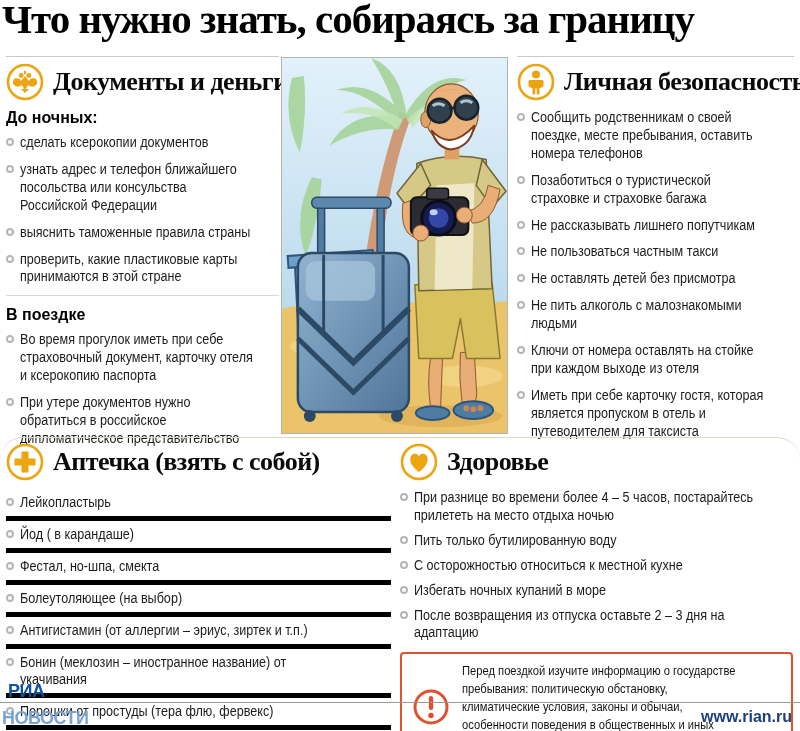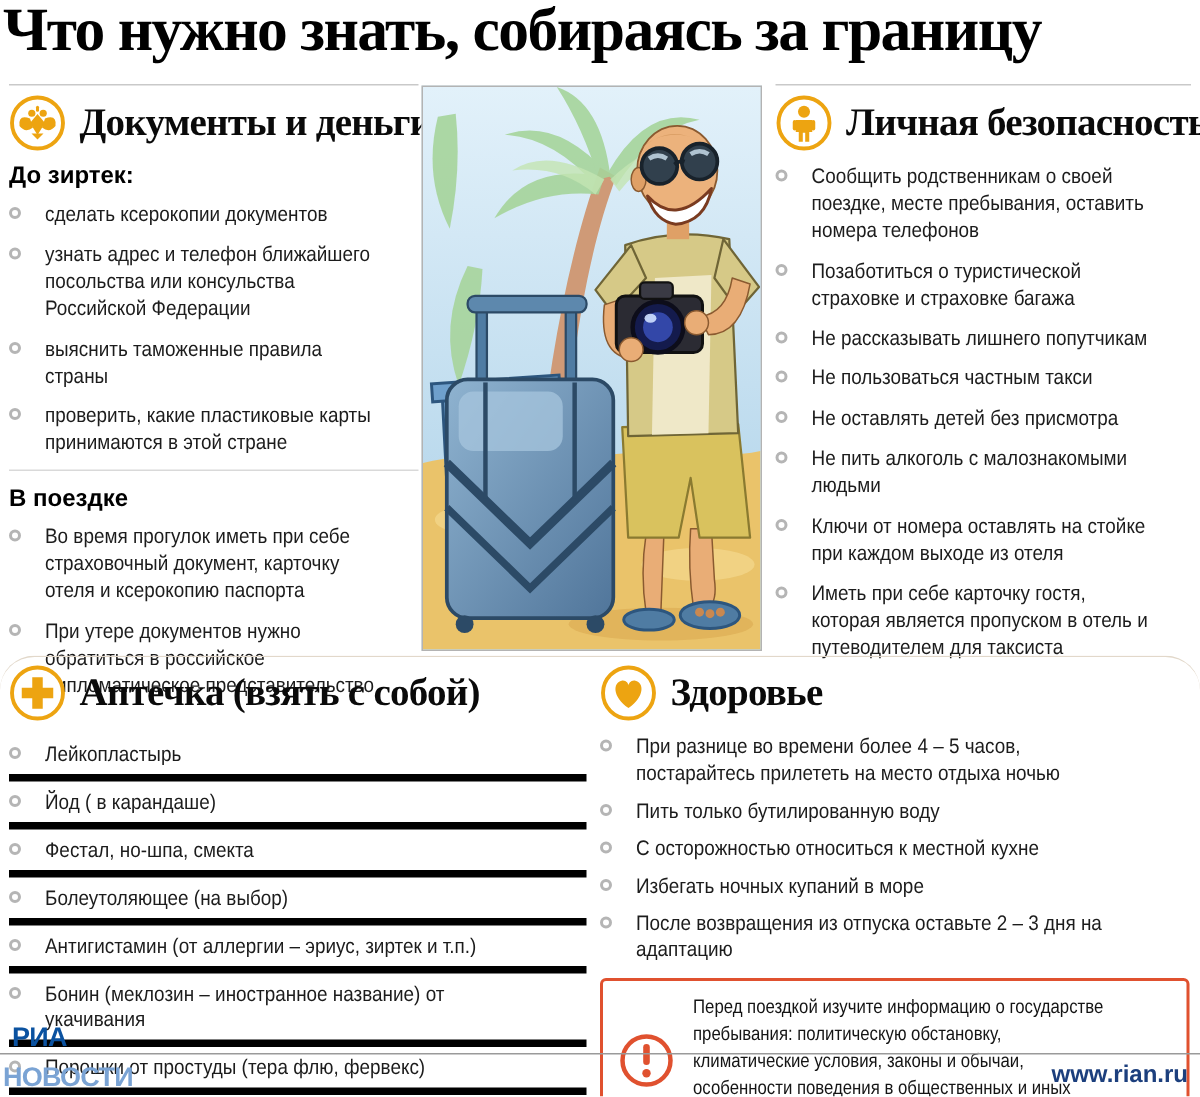--- a/index.html
+++ b/index.html
@@ -28,21 +28,21 @@
   .col{position:absolute;top:0;}
   .doc-col{left:6px;width:273px;border-top:1px solid var(--rule);padding-top:6px;height:100%;}
   .safety-col{left:517px;width:277px;border-top:1px solid var(--rule);padding-top:6px;height:100%;}
 
   .sec-header{display:flex;align-items:center;gap:9px;margin-bottom:8px;}
   .sec-icon{flex:0 0 38px;width:38px;height:38px;}
   .sec-title{font-family:"Liberation Serif",serif;font-weight:bold;font-size:26px;letter-spacing:-0.5px;color:#0a0a0a;white-space:nowrap;}
 
   .subhead{font-size:16px;font-weight:bold;color:#000;margin:6px 0 7px 0;}
   ul.blist{list-style:none;}
-  ul.blist li{display:flex;align-items:flex-start;gap:16px;margin-bottom:9px;font-size:14px;line-height:1.28;}
+  ul.blist li{display:flex;align-items:flex-start;gap:6px;margin-bottom:9px;font-size:14px;line-height:1.28;}
   .bullet{flex:0 0 8px;width:8px;height:8px;margin-top:4px;border:2px solid #b5b5b5;border-radius:50%;background:#fff;}
   .itext{display:block;width:111%;transform:scaleX(.9);transform-origin:left top;}
 
   .doc-divider{border:none;border-top:1px solid #d9d9d9;margin:4px 0 10px 0;}
 
   
   .illus{position:absolute;left:281px;top:1px;width:227px;height:377px;border:1px solid #b3b3b3;background:#d8edf8;}
   .illus svg{display:block;width:100%;height:100%;}
 
   
@@ -91,21 +91,21 @@
               <rect x="18" y="7.5" width="2" height="4" rx="1"></rect>
               <path d="M19 13 L24 19 L19 27 L14 19 Z"></path>
               <path d="M14 16 Q6 13 7 21 Q11 26 16 22 Z"></path>
               <path d="M24 16 Q32 13 31 21 Q27 26 22 22 Z"></path>
               <path d="M15 26 L23 26 L19 30 Z"></path>
             </g>
           </svg>
         </span>
         <h2 class="sec-title">Документы и деньги</h2>
       </div>
-      <h3 class="subhead">До зиртек:</h3>
+      <h3 class="subhead">До ночных:</h3>
       <ul class="blist">
           <li>
             <span class="bullet"></span>
             <span class="itext">сделать ксерокопии документов</span>
           </li>
           <li>
             <span class="bullet"></span>
             <span class="itext">узнать адрес и телефон ближайшего посольства или консульства Российской Федерации</span>
           </li>
           <li>

